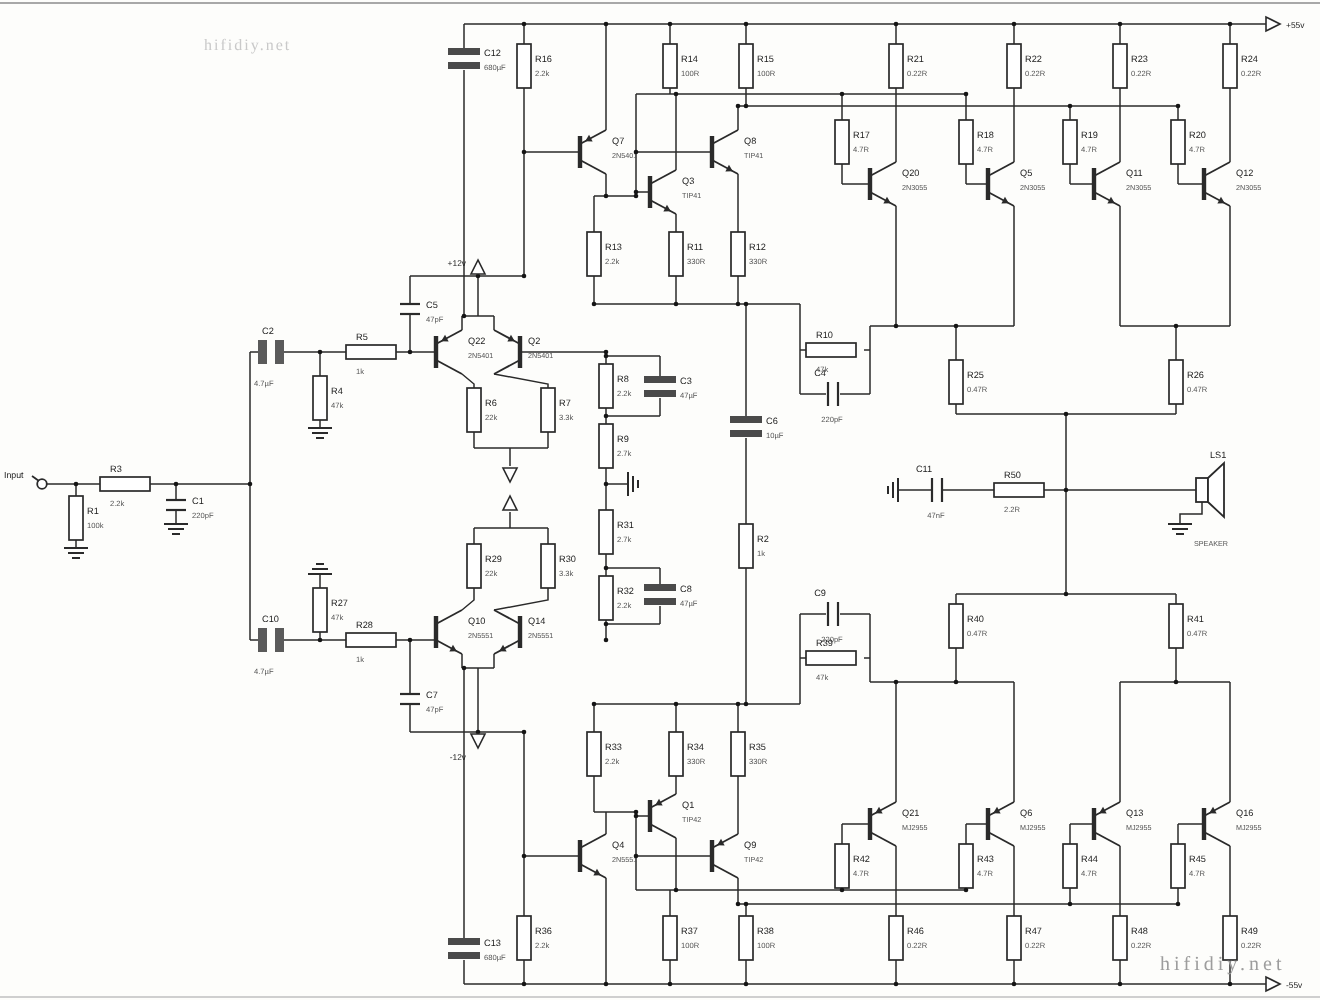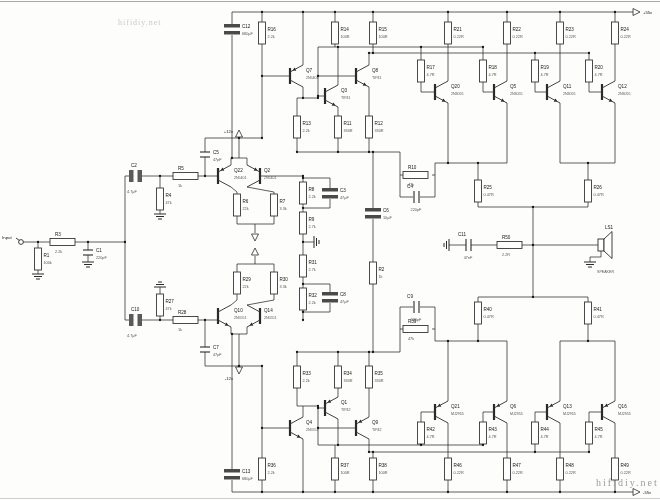--- a/index.html
+++ b/index.html
@@ -1,19 +1,19 @@
 <!DOCTYPE html>
 <html><head>
 <meta charset="utf-8">
 <style>
   html,body{margin:0;padding:0;background:#fff;}
   #stage{position:relative;width:660px;height:500px;background:#fdfdfb;overflow:hidden;
          font-family:"Liberation Sans",sans-serif;}
   #sch{position:absolute;left:0;top:0;}
-  .wm{position:absolute;color:#b9b9b9;pointer-events:none;font-family:"Liberation Serif",serif;margin-left:16px;}
+  .wm{position:absolute;color:#b9b9b9;pointer-events:none;font-family:"Liberation Serif",serif;}
   #wm-top{left:102px;top:18px;font-size:8px;letter-spacing:1px;color:#c9c9c9;}
   #wm-bottom{left:580px;top:477px;font-size:10px;letter-spacing:2px;color:#9d9d9d;}
 </style>
 </head>
 <body>
 
 <div id="stage">
   <svg id="sch" width="660" height="500" viewBox="0 0 660 500">
       <g>
         <line x1="0" y1="1.5" x2="660" y2="1.5" stroke="#a8a8a8" stroke-width="1"></line>

